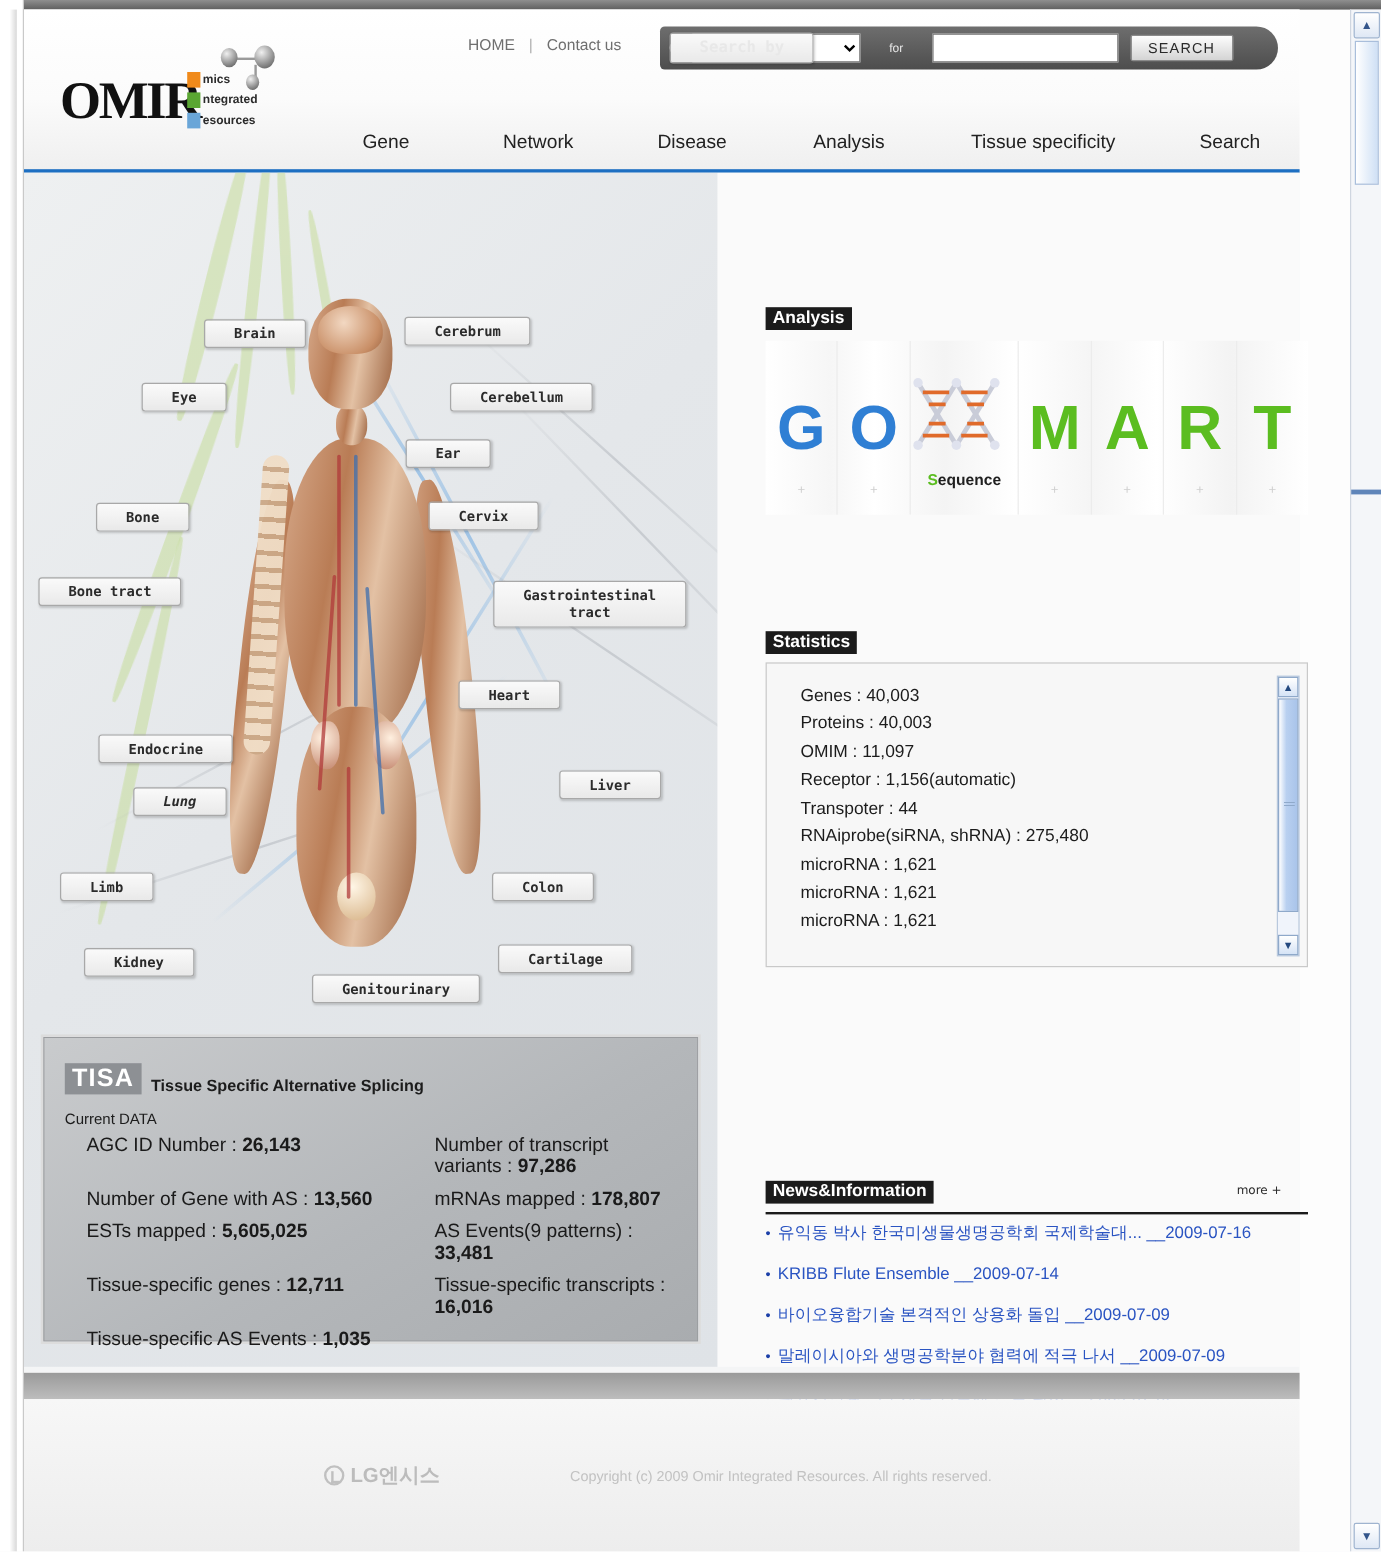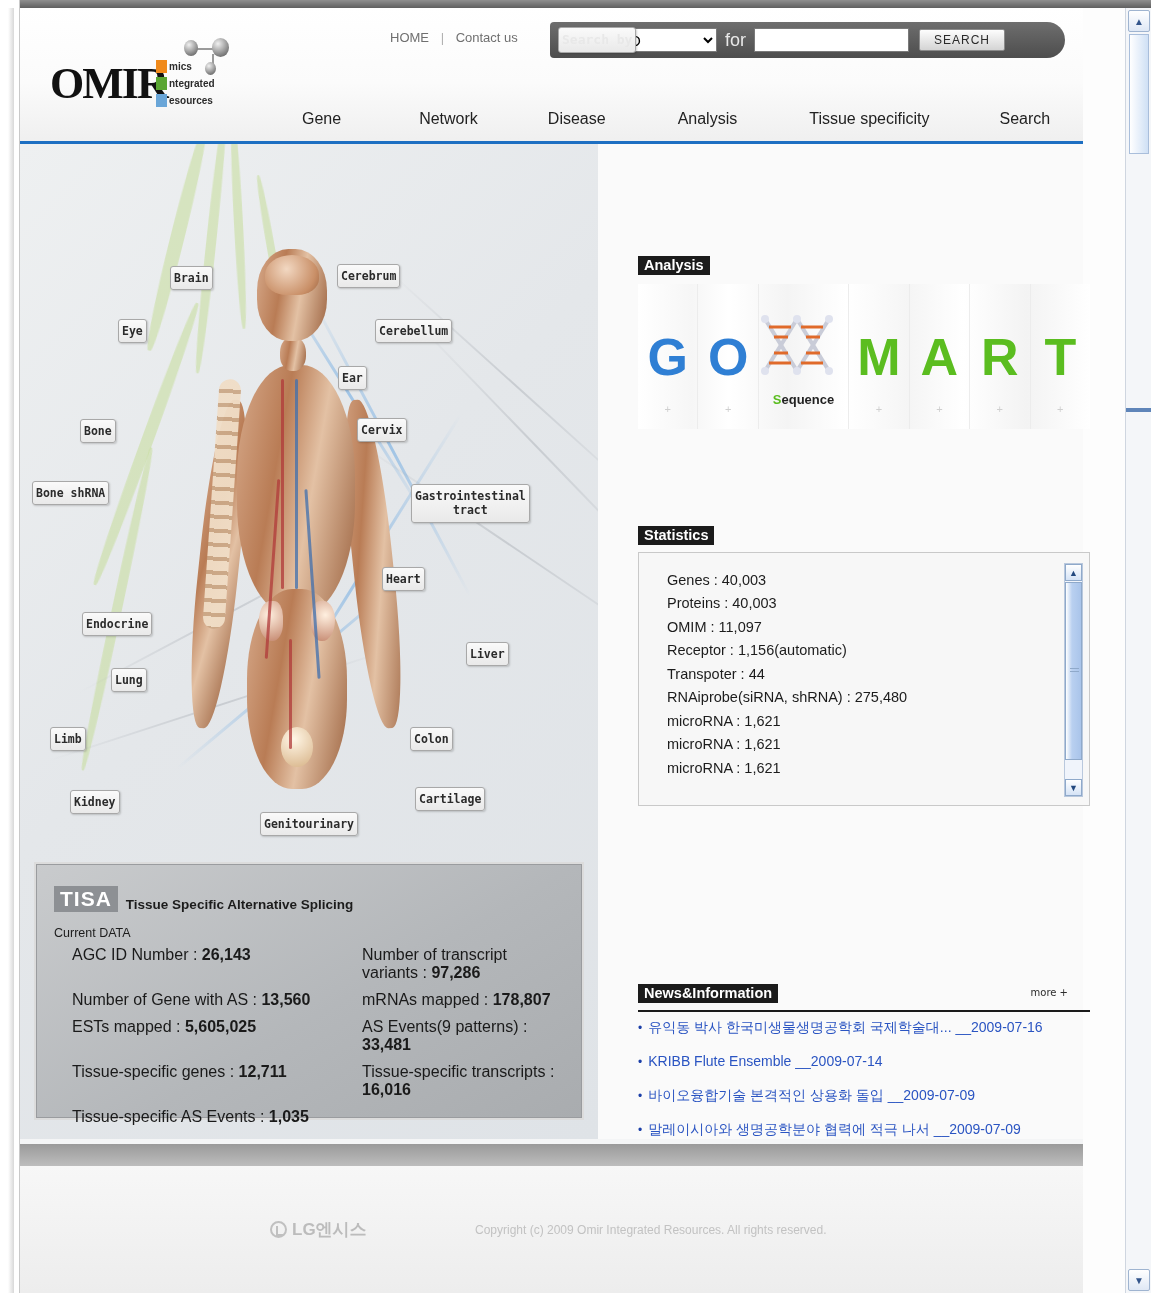--- a/index.html
+++ b/index.html
@@ -85,21 +85,21 @@
                display:flex; align-items:center; padding:0 8px; }
   #searchbar .mag { width:14px; height:14px; border:2px solid #d8d8d8; border-radius:50%;
                     position:relative; margin-right:5px; flex:none; }
   #searchbar .mag:after { content:""; position:absolute; right:-4px; bottom:-3px;
                     width:6px; height:2px; background:#d8d8d8; transform:rotate(45deg); }
   #searchbar .lbl { color:#e8e8e8; font-size:13px; margin-right:8px; white-space:nowrap; }
   #searchbar select {
      width:140px; height:24px; font-size:15px; font-family:"Liberation Sans", sans-serif;
      border:1px solid #7a7a7a; background:#fff; padding:1px 3px;
   }
-  #searchbar .forlbl { color:#e8e8e8; font-size:18px; margin:0 8px; }
+  #searchbar .forlbl { color:#e8e8e8; font-size:10px; margin:0 24px; }
   #searchbar input[type=text] {
      width:155px; height:24px; border:1px solid #7a7a7a; background:#fff;
      font-size:13px; padding:0 4px; font-family:"Liberation Sans", sans-serif;
   }
   #searchbar .sbtn {
      margin-left:10px; width:86px; height:22px;
      background:linear-gradient(#fdfdfd,#d4d4d4);
      border:1px solid #8a8a8a; border-radius:2px;
      font-size:12px; letter-spacing:1px; color:#2a2a2a; cursor:pointer;
      font-family:"Liberation Sans", sans-serif;
@@ -163,21 +163,21 @@
 
   
   .lbl {
     position:absolute;
     background:linear-gradient(#fafafa,#e9e9e9);
     border:1px solid #a8a8a8;
     border-radius:3px;
     box-shadow:1px 1px 2px rgba(0,0,0,.18);
     font-family:"DejaVu Sans Mono", monospace;
     font-size:11.5px; font-weight:bold; color:#2b2b2b;
-    padding:4px 3px; white-space:nowrap; cursor:pointer;
+    padding:4px 24px; white-space:nowrap; cursor:pointer;
     text-align:center; line-height:1.25;
   }
 
   
   #tisa {
     position:absolute; left:14px; top:718px; width:550px; height:258px;
     background:linear-gradient(150deg,#c9cbcd,#b4b7ba 55%,#a9acaf);
     border:2px solid #dcdcdc;
     box-shadow:0 0 0 1px #9a9c9f inset;
     padding:22px 18px 10px 18px;
@@ -402,26 +402,26 @@
         </div>
 
         <div id="labels-layer">
             <div class="lbl" style="left: 150px; top: 122px;">Brain</div>
             <div class="lbl" style="left: 317px; top: 120px;">Cerebrum</div>
             <div class="lbl" style="left: 98px; top: 175px;">Eye</div>
             <div class="lbl" style="left: 355px; top: 175px;">Cerebellum</div>
             <div class="lbl" style="left: 318px; top: 222px;">Ear</div>
             <div class="lbl" style="left: 60px; top: 275px;">Bone</div>
             <div class="lbl" style="left: 337px; top: 274px;">Cervix</div>
-            <div class="lbl" style="left: 12px; top: 337px;">Bone shRNA</div>
+            <div class="lbl" style="left: 12px; top: 337px;">Bone tract</div>
             <div class="lbl" style="left: 391px; top: 340px;">Gastrointestinal<br>tract</div>
             <div class="lbl" style="left: 362px; top: 423px;">Heart</div>
             <div class="lbl" style="left: 62px; top: 468px;">Endocrine</div>
             <div class="lbl" style="left: 446px; top: 498px;">Liver</div>
-            <div class="lbl" style="left: 91px; top: 524px;">Lung</div>
+            <div class="lbl" style="left: 91px; top: 512px; font-style: italic;">Lung</div>
             <div class="lbl" style="left: 30px; top: 583px;">Limb</div>
             <div class="lbl" style="left: 390px; top: 583px;">Colon</div>
             <div class="lbl" style="left: 50px; top: 646px;">Kidney</div>
             <div class="lbl" style="left: 395px; top: 643px;">Cartilage</div>
             <div class="lbl" style="left: 240px; top: 668px;">Genitourinary</div>
           </div>
 
         <div id="tisa">
           <div class="tisa-head">
             <span class="tisa-badge">TISA</span>

